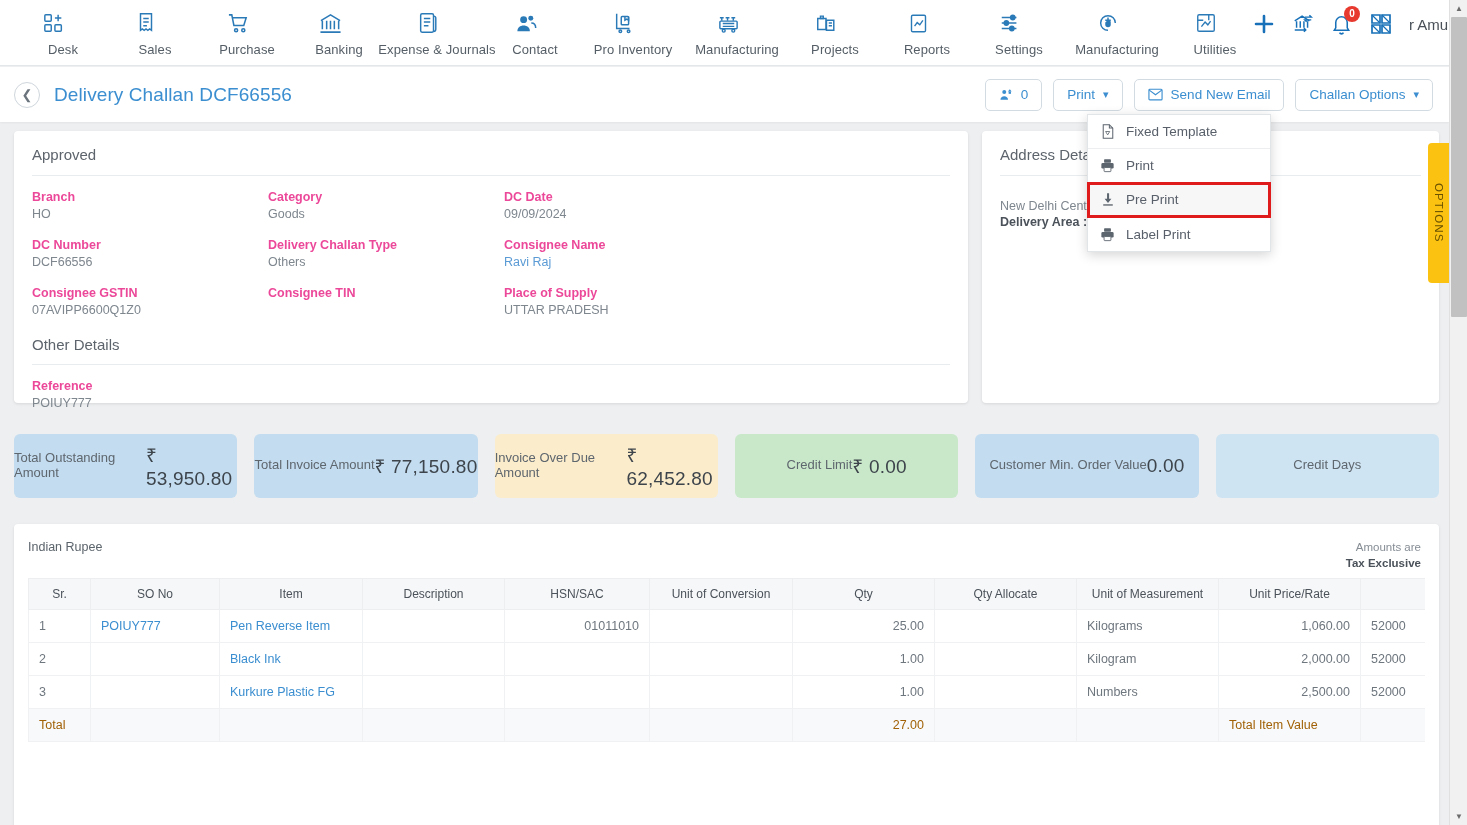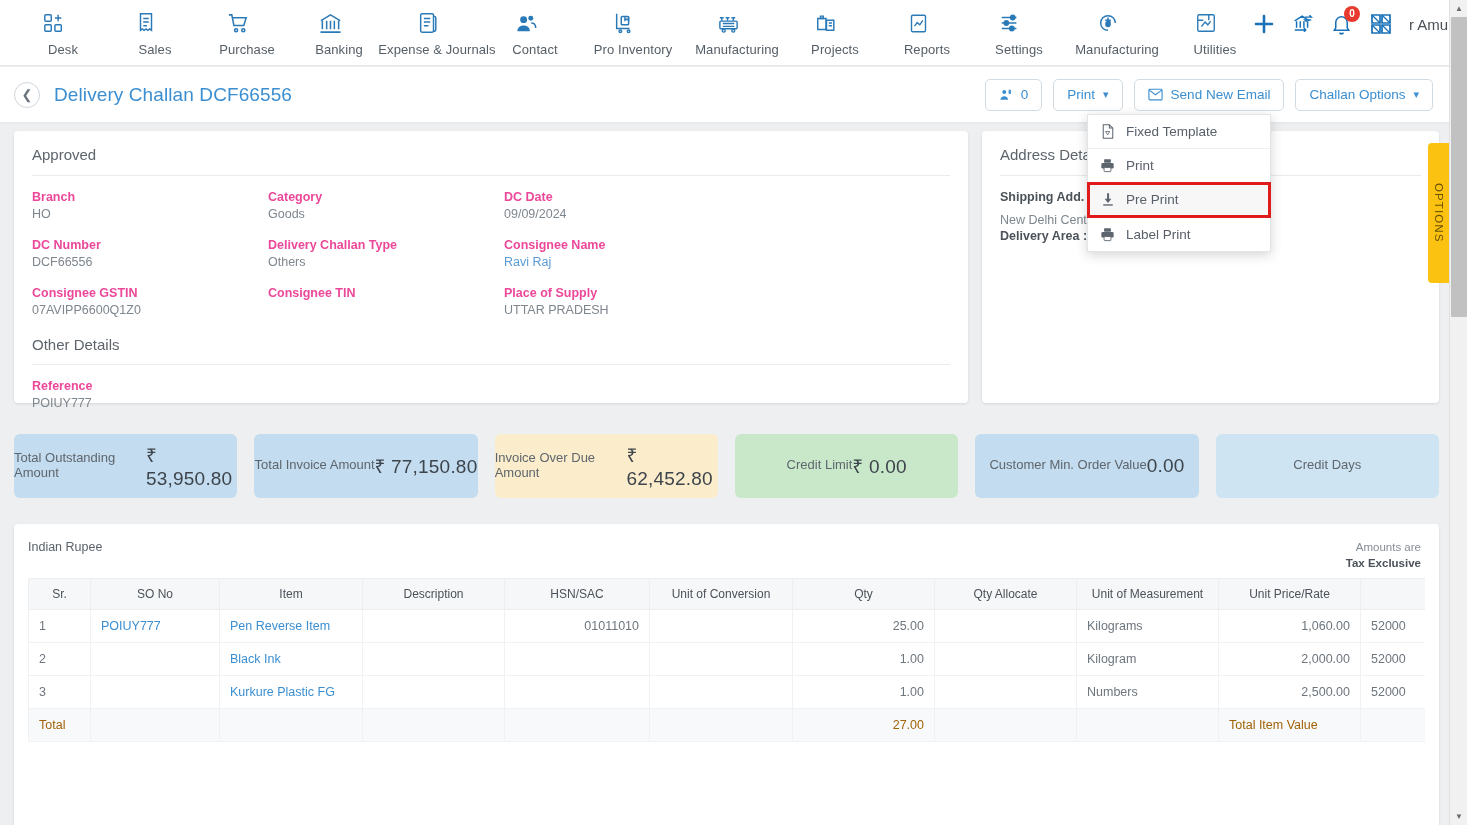--- a/index.html
+++ b/index.html
@@ -456,21 +456,20 @@
     <div class="hr"></div>
     <div class="field">
       <div class="flabel">Reference</div>
       <div class="fvalue">POIUY777</div>
     </div>
   </div>
 
   <div class="infocard rightcard">
     <div class="sectitle">Address Details</div>
     <div class="hr"></div>
-    <div class="addr-lbl">Shipping Add.</div>
     <div style="height:9px"></div>
     <div class="addr-line">New Delhi Centr</div>
     <div class="addr-lbl">Delivery Area :</div>
   </div>
 
   <div class="optionstab">
     <span>OPTIONS</span>
   </div>
 
   <div class="kpirow">

